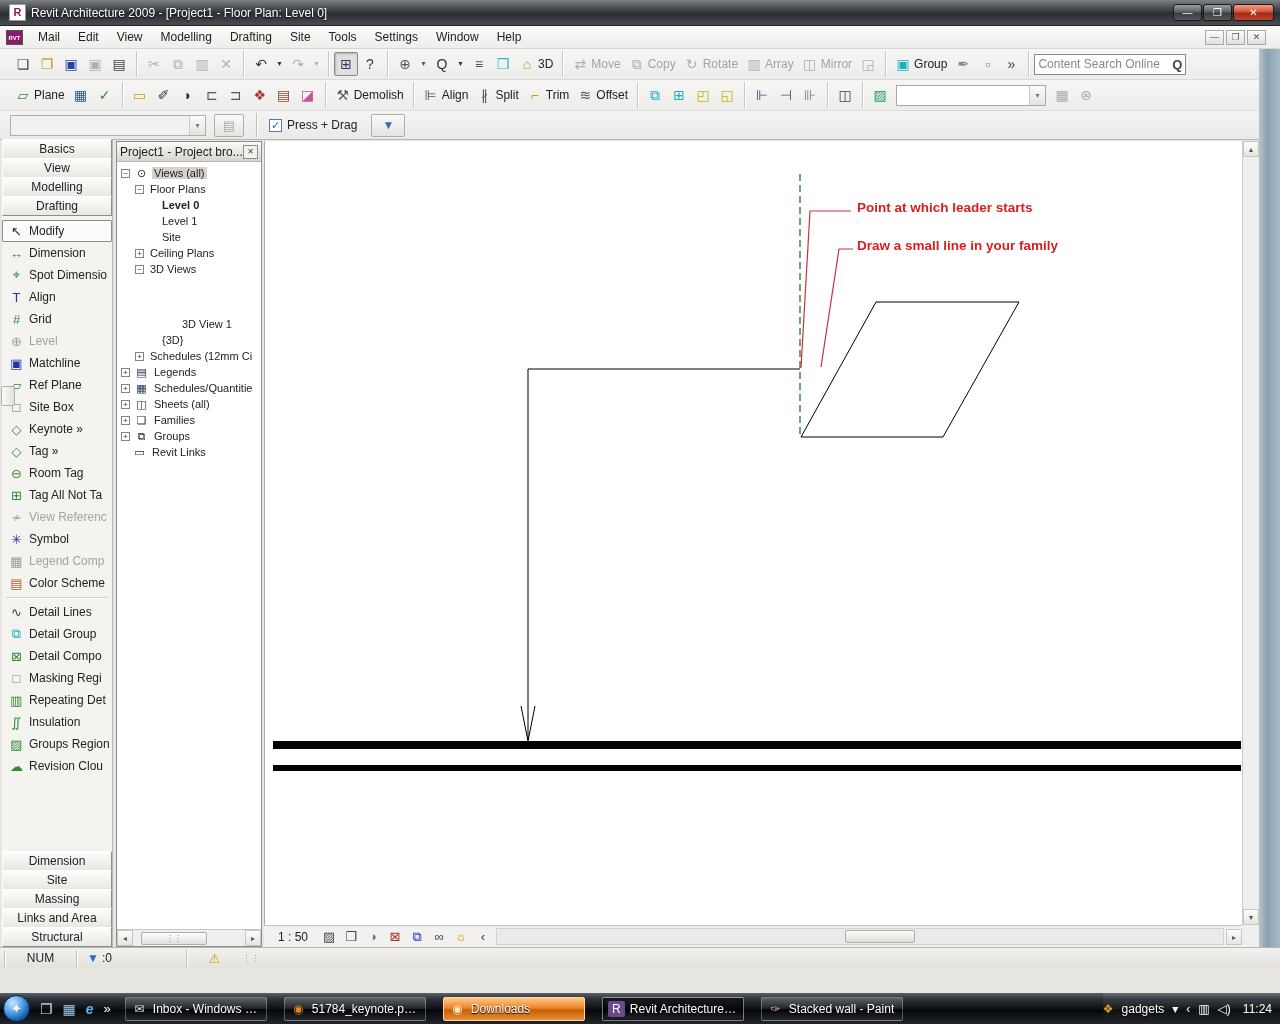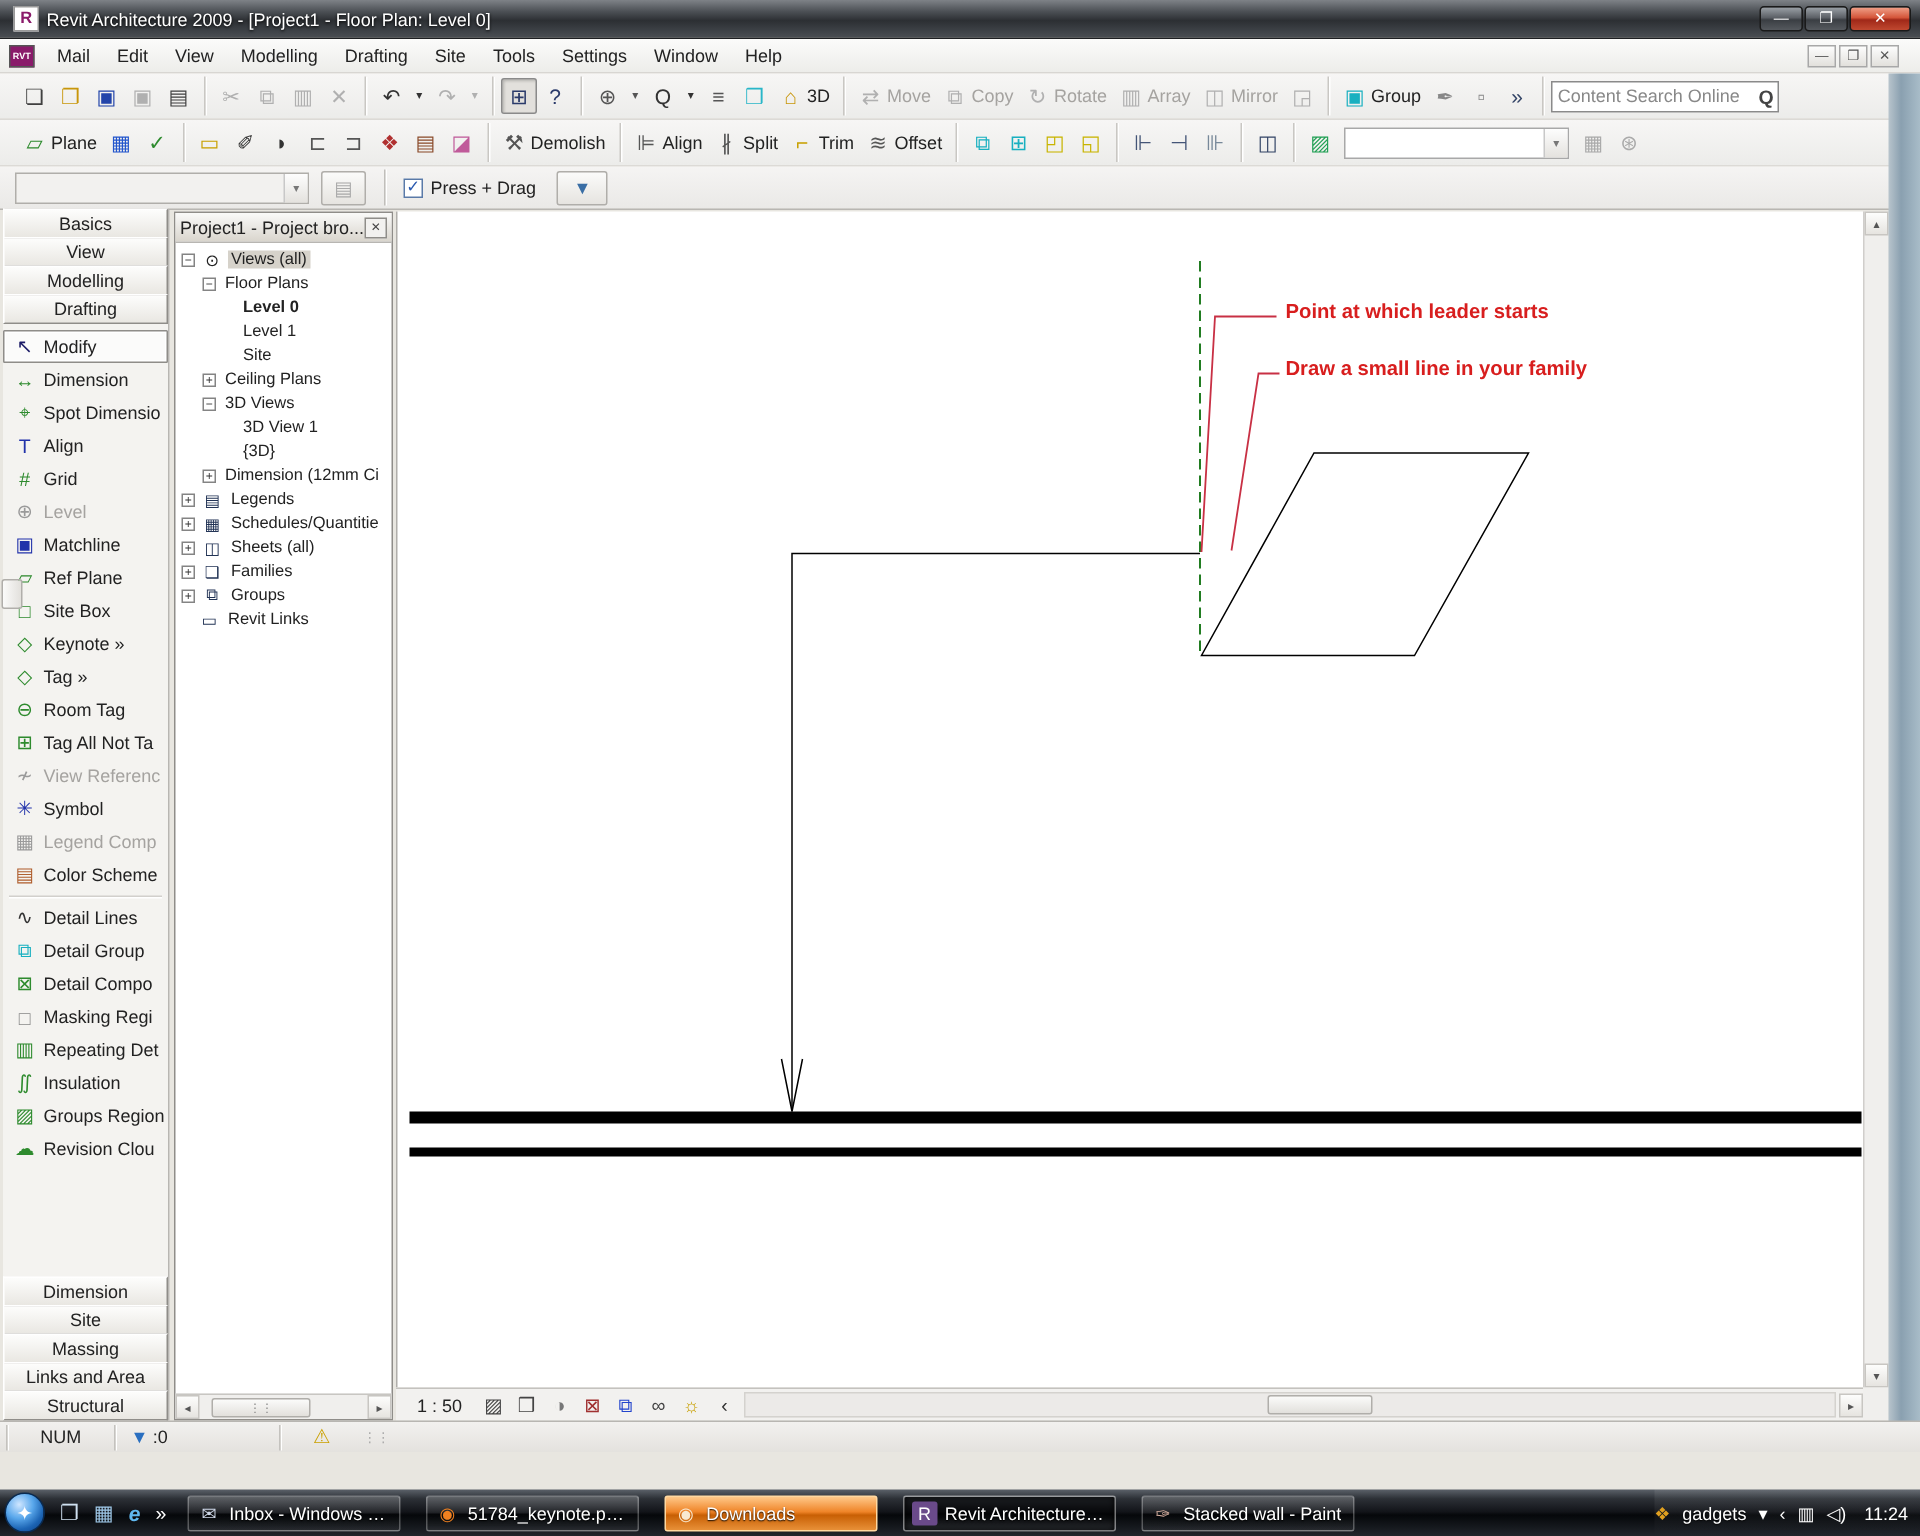--- a/index.html
+++ b/index.html
@@ -598,29 +598,29 @@
           <span class="tree-lb">Site</span>
         </div>
         <div class="tree-row" style="padding-left: 18px;">
           <span class="exp">+</span>
           <span class="tree-lb">Ceiling Plans</span>
         </div>
         <div class="tree-row" style="padding-left: 18px;">
           <span class="exp">−</span>
           <span class="tree-lb">3D Views</span>
         </div>
-        <div class="tree-row" style="padding-left: 43px;">
+        <div class="tree-row" style="padding-left: 63px; margin-top: 39px;">
           <span class="tree-lb">3D View 1</span>
         </div>
         <div class="tree-row" style="padding-left: 43px;">
           <span class="tree-lb">{3D}</span>
         </div>
         <div class="tree-row" style="padding-left: 18px;">
           <span class="exp">+</span>
-          <span class="tree-lb">Dimension (12mm Ci</span>
+          <span class="tree-lb">Schedules (12mm Ci</span>
         </div>
         <div class="tree-row" style="padding-left: 4px;">
           <span class="exp">+</span>
           <span class="tree-ic" style="color: rgb(34, 51, 85);">▤</span>
           <span class="tree-lb">Legends</span>
         </div>
         <div class="tree-row" style="padding-left: 4px;">
           <span class="exp">+</span>
           <span class="tree-ic" style="color: rgb(34, 51, 85);">▦</span>
           <span class="tree-lb">Schedules/Quantitie</span>

